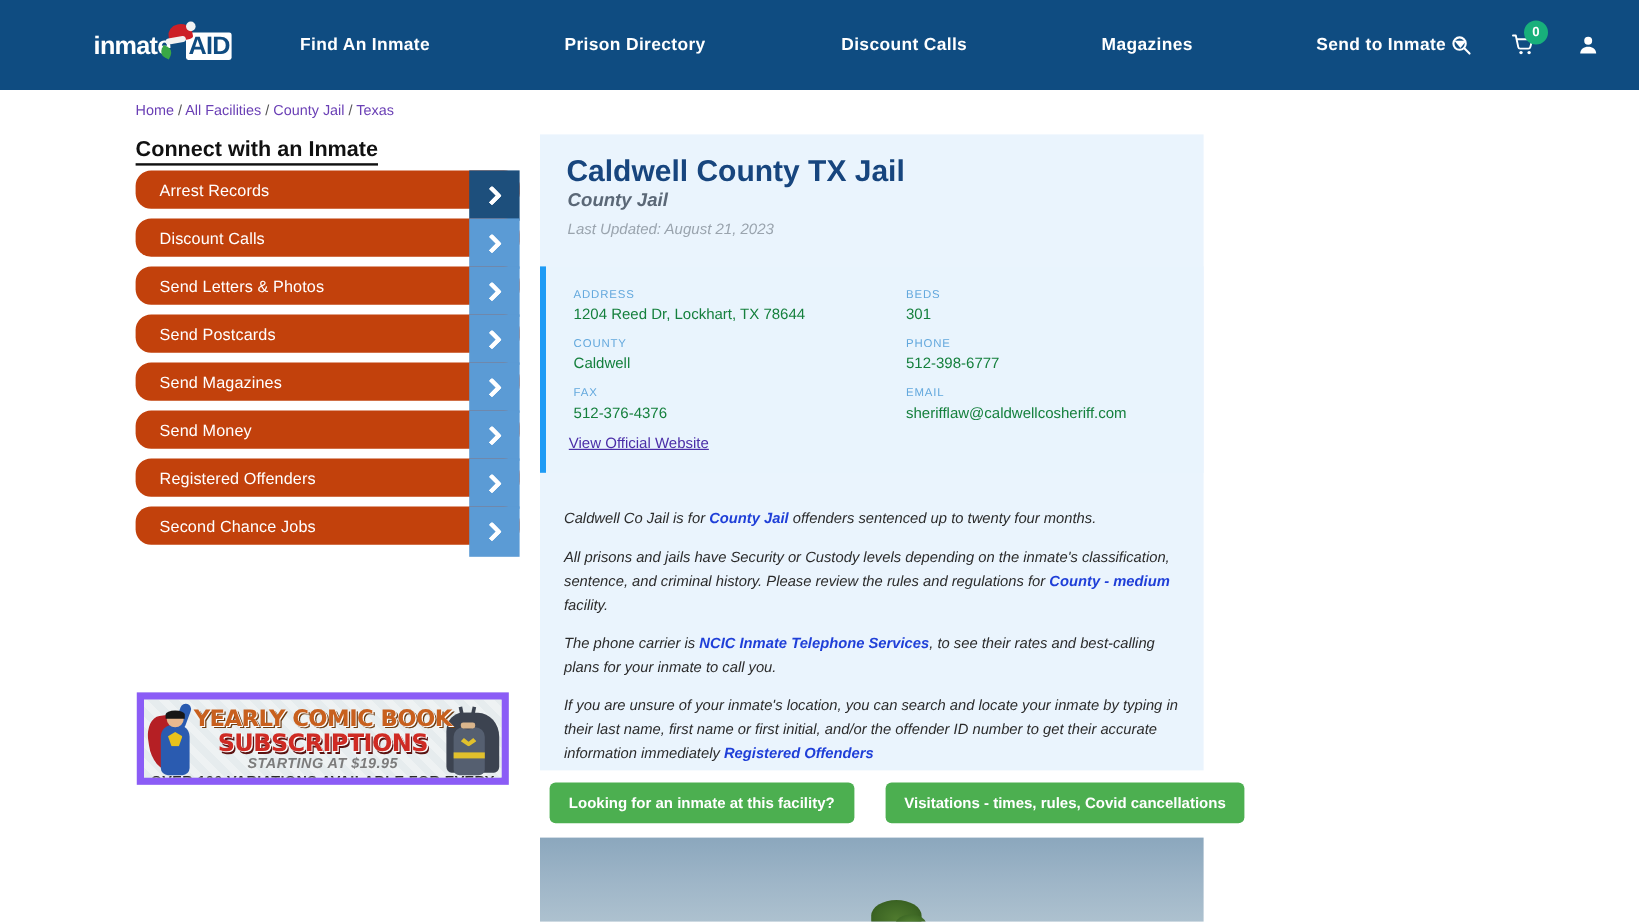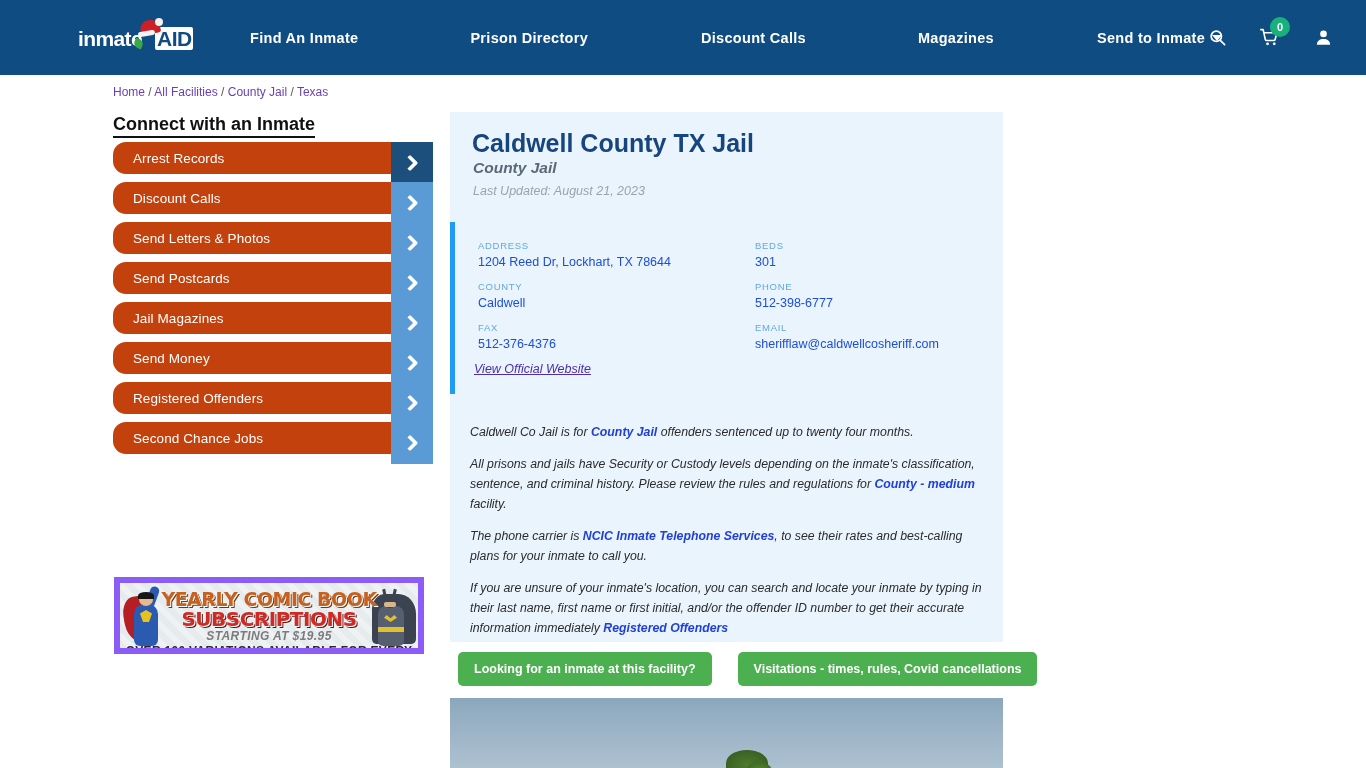--- a/index.html
+++ b/index.html
@@ -217,28 +217,27 @@
 
   .infocard {
     position: absolute; left: 0px; top: 110px;
     width: 553px; height: 172px;
     background: #e9f4fd;
     border-left: 5px solid #1e9bf5;
   }
   .infogrid { position: absolute; left: 23px; top: 18px; width: 500px; }
   .ig-cell { position: absolute; }
   .ig-lab { font-size: 9.5px; color: #63a8dd; letter-spacing: 0.7px; }
-  .ig-val { font-size: 12.5px; color: #1d4ed8; margin-top: 4px; }
+  .ig-val { font-size: 12.5px; color: #15803d; margin-top: 4px; }
   .c-r1 { top: 0; }  .c-r2 { top: 41px; } .c-r3 { top: 82px; }
   .c-c1 { left: 0; } .c-c2 { left: 277px; }
   .official-link {
     position: absolute; left: 24px; top: 250px;
     font-size: 12.5px; color: #4b2ea8; text-decoration: underline;
     cursor: pointer;
-    font-style: italic;
   }
 
   .bodytext { position: absolute; left: 20px; top: 310px; width: 517px; }
   .bodytext p {
     font-size: 12.3px; font-style: italic; color: #2b2b2b;
     line-height: 20px; margin-bottom: 12px;
   }
   .bodytext a, .bodytext .lnk {
     color: #1f3fd8; font-weight: bold; font-style: italic;
     text-decoration: none; cursor: pointer;
@@ -347,21 +346,21 @@
         <i class="chev"></i>
       </span>
   </div>
   <div class="side-item">
     <span class="label">Send Postcards</span>
     <span class="side-arrow">
         <i class="chev"></i>
       </span>
   </div>
   <div class="side-item">
-    <span class="label">Jail Magazines</span>
+    <span class="label">Send Magazines</span>
     <span class="side-arrow">
         <i class="chev"></i>
       </span>
   </div>
   <div class="side-item">
     <span class="label">Send Money</span>
     <span class="side-arrow">
         <i class="chev"></i>
       </span>
   </div>

